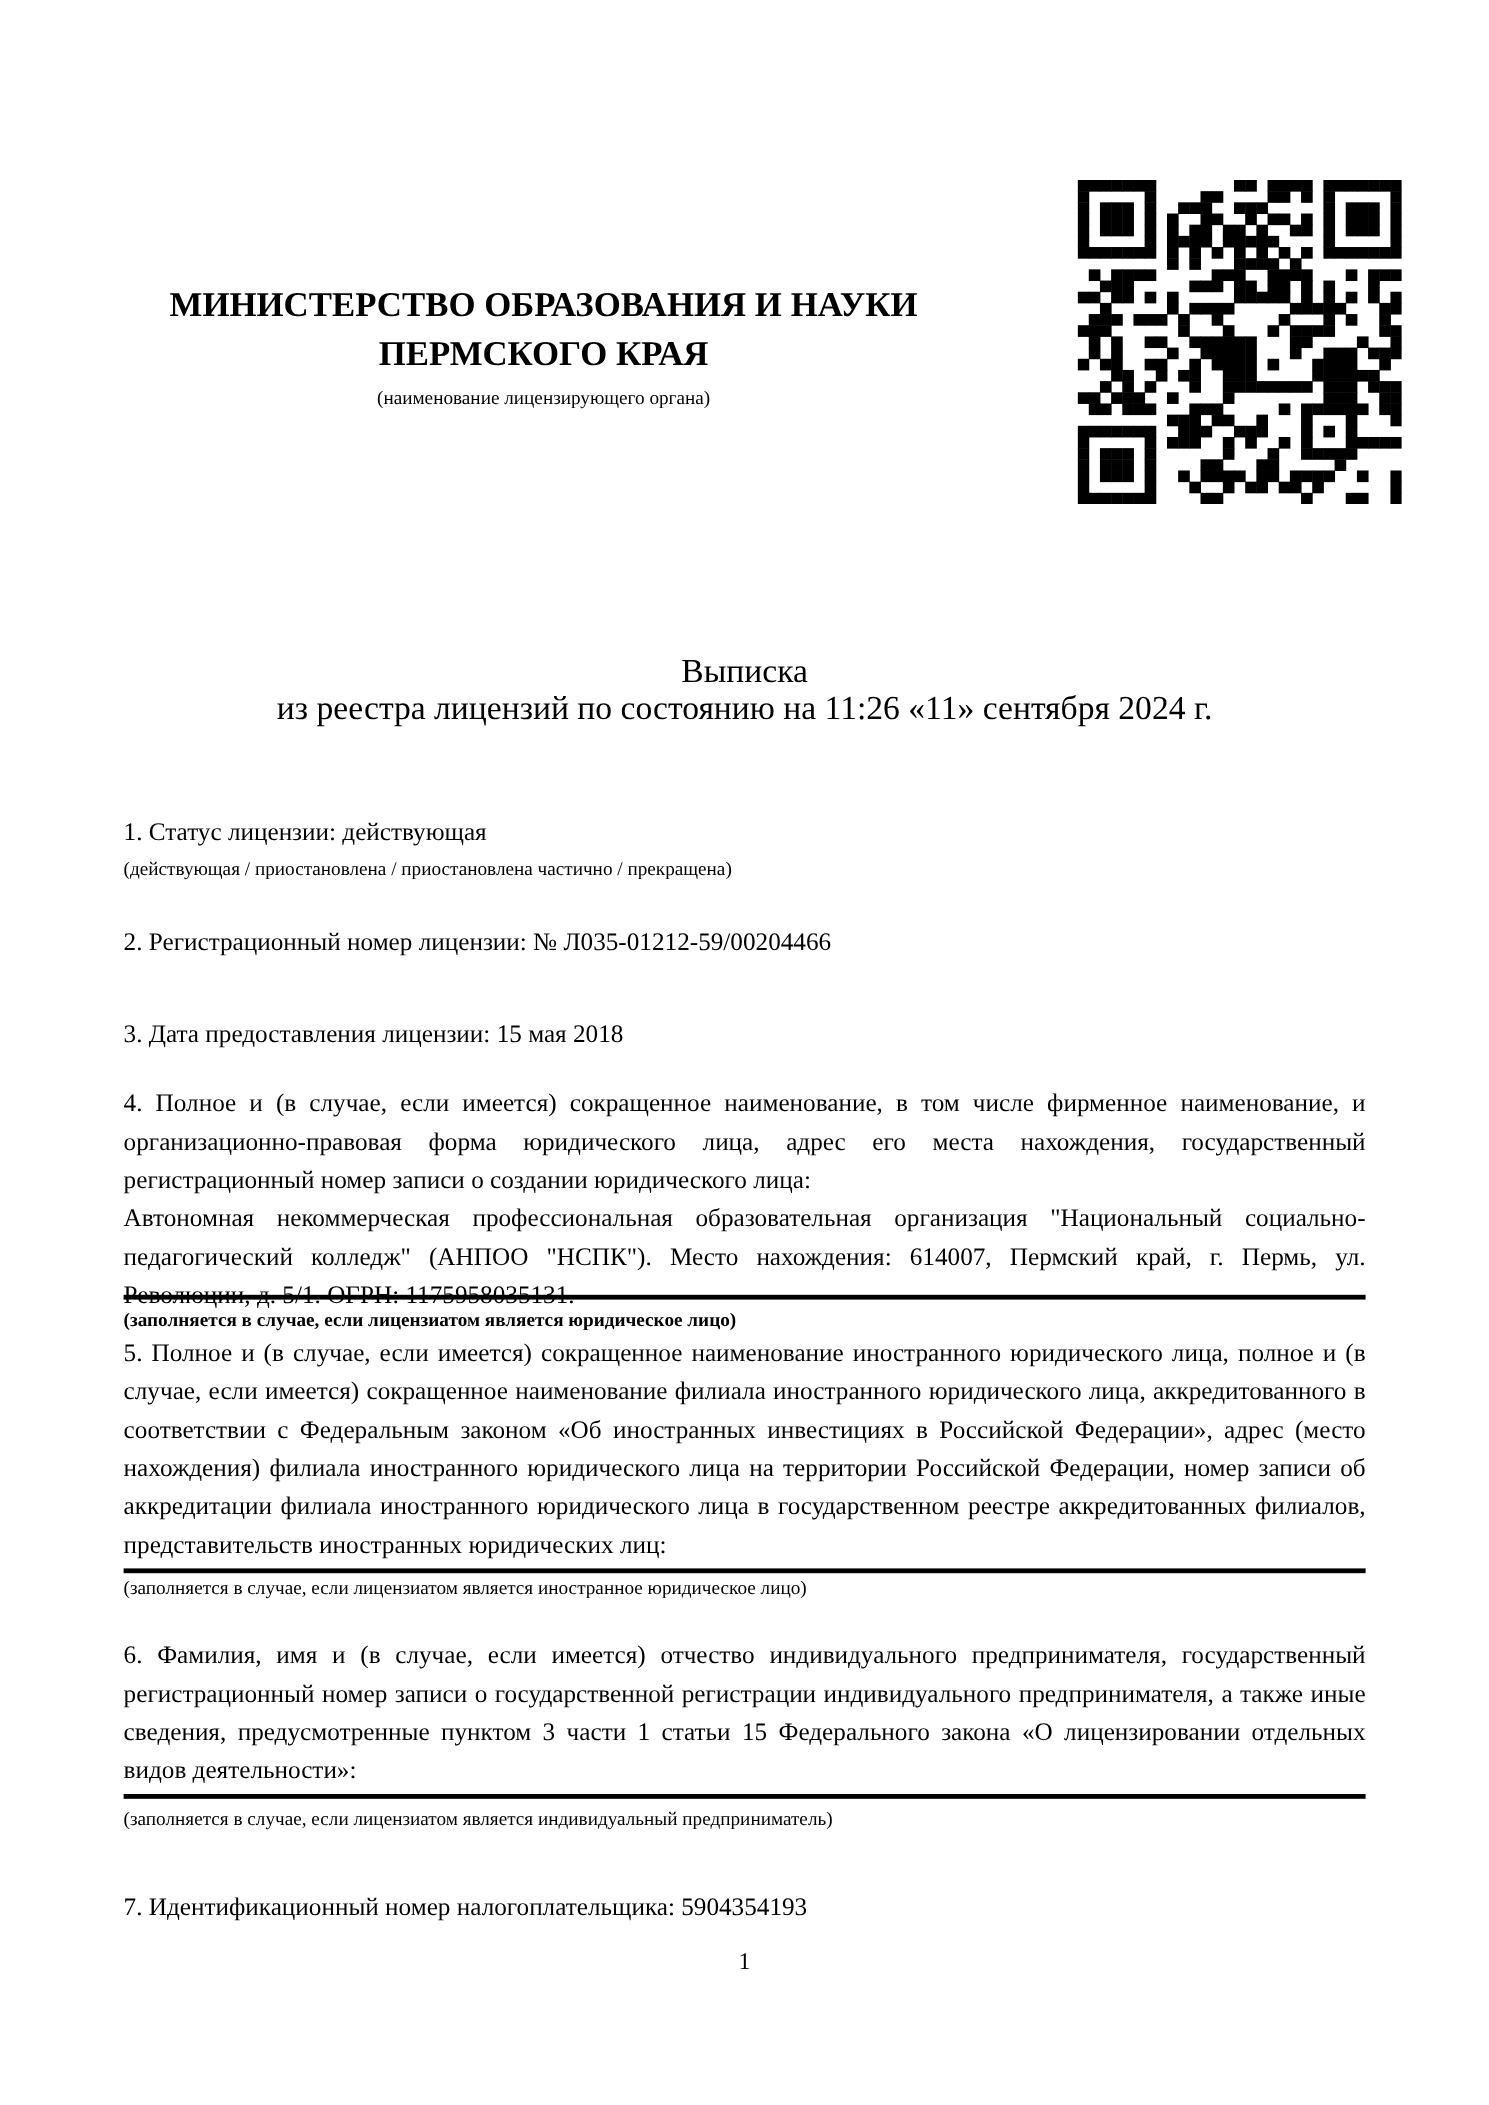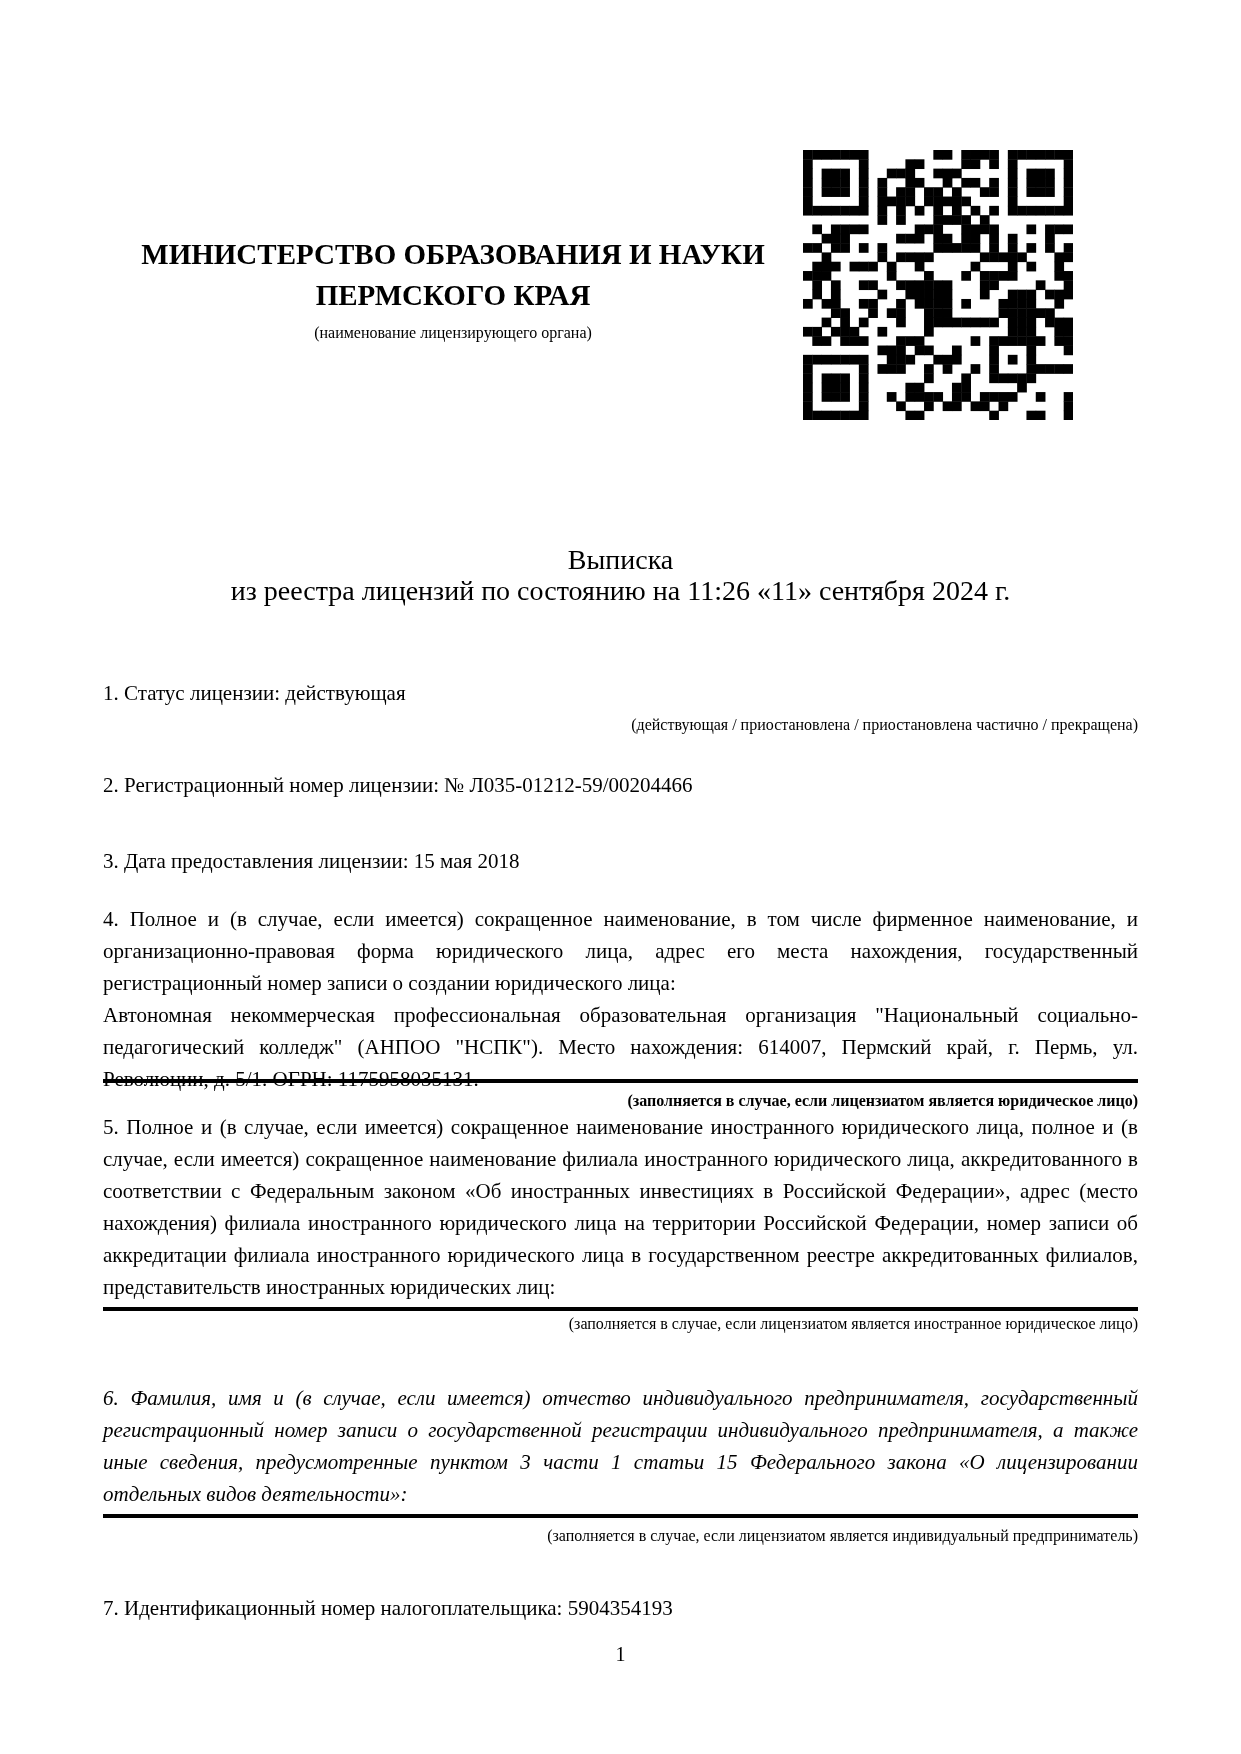--- a/index.html
+++ b/index.html
@@ -5,47 +5,47 @@
   html, body { margin: 0; padding: 0; background: #ffffff; }
   body {
     width: 1241px; height: 1754px;
     font-family: "Liberation Serif", serif;
     color: #000;
   }
   .page { position: relative; width: 1241px; height: 1754px; overflow: hidden; background: #fff; }
 
   
   .header {
-    display: flex; align-items: flex-start;
+    display: flex; justify-content: space-between; align-items: flex-start;
     padding: 150px 73px 0 103px;
   }
   .ministry { width: 700px; margin-top: 84px; text-align: center; }
   .ministry-title { font-size: 29px; font-weight: bold; line-height: 1.42; }
   .ministry-caption { font-size: 16px; margin-top: 8px; }
   .qr { width: 270px; height: 270px; flex: none; }
   .qr svg { width: 270px; height: 270px; display: block; fill: #000; }
 
   .doc-title { margin-top: 124px; text-align: center; font-size: 28px; line-height: 31px; }
 
   .content { padding: 0 103px; font-size: 21px; line-height: 32px; }
   .par { margin: 0; text-align: justify; }
-  .cap { font-size: 16px; line-height: 20px; text-align: right; }
+  .cap { font-size: 16px; line-height: 20px; text-align: left; }
   .rule { height: 4px; background: #000; }
 
   .item1 { margin-top: 71px; }
   .cap1  { margin-top: 6px; }
   .item2 { margin-top: 34px; }
   .item3 { margin-top: 44px; }
   .item4 { margin-top: 26px; }
   .rule1 { margin-top: -16px; }
   .cap2  { margin-top: 8px; font-weight: bold; }
   .item5 { }
   .rule2 { margin-top: 4px; }
   .cap3  { margin-top: 3px; }
-  .item6 { margin-top: 48px; font-style: italic; }
+  .item6 { margin-top: 29px; }
   .rule3 { margin-top: 4px; }
   .cap4  { margin-top: 8px; }
   .item7 { margin-top: 46px; }
   .page-number { margin-top: 14px; text-align: center; font-size: 20px; }
 </style>
 </head>
 <body>
 
 <div class="page">
 

